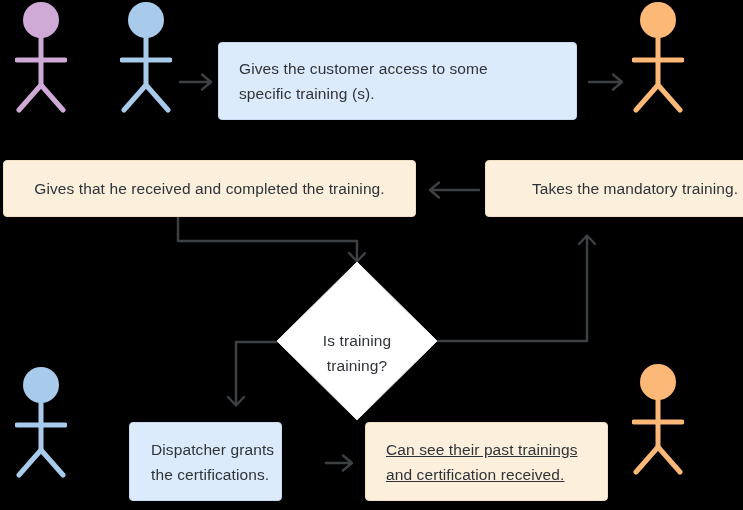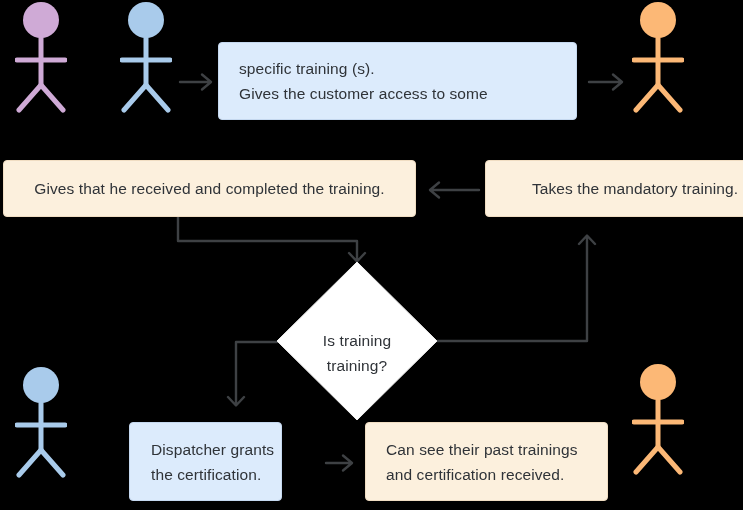--- a/index.html
+++ b/index.html
@@ -68,21 +68,21 @@
   .box-peach {
     background: var(--box-peach-fill, #fcf0dd);
     border-color: var(--box-peach-border, #f0ddc2);
   }
   .align-left   { align-items: flex-start; text-align: left; }
   .align-center { align-items: center; text-align: center; }
   #box-gives   { left: 218px; top: 42px;  width: 359px; height: 78px; padding-left: 20px; }
   #box-signs   { left: 3px;   top: 160px; width: 413px; height: 57px; }
   #box-takes   { left: 485px; top: 160px; width: 300px; height: 57px; }
   #box-grants  { left: 129px; top: 422px; width: 153px; height: 79px; padding-left: 21px; }
-  #box-sees    { left: 365px; top: 422px; width: 243px; height: 79px; padding-left: 20px; }
+  #box-sees    { left: 365px; top: 422px; width: 243px; height: 79px; padding-left: 20px; text-decoration: underline; }
   .decision-label {
     position: absolute;
     left: 277px; top: 328px; width: 160px;
     text-align: center;
     color: var(--text, #2f3338);
     font-size: 15.5px;
     line-height: 25px;
     letter-spacing: 0.1px;
   }
   .decision-label span { display: block; }
@@ -146,35 +146,35 @@
   </svg>
 
   <svg class="actor actor-orange" id="actor-bottom-orange" viewBox="0 0 52 112">
     <circle cx="26" cy="19" r="18"></circle>
     <line x1="26" y1="37" x2="26" y2="84"></line>
     <line x1="2" y1="59" x2="50" y2="59"></line>
     <path d="M4,109 L26,84 L48,109"></path>
   </svg>
 
   <div class="flow-box box-blue align-left" id="box-gives">
+    <span>Gives the customer access to some</span>
     <span>specific training (s).</span>
-    <span>Gives the customer access to some</span>
   </div>
 
   <div class="flow-box box-peach align-center" id="box-signs">
     <span>Gives that he received and completed the training.</span>
   </div>
 
   <div class="flow-box box-peach align-center" id="box-takes">
     <span>Takes the mandatory training.</span>
   </div>
 
   <div class="flow-box box-blue align-left" id="box-grants">
     <span>Dispatcher grants</span>
-    <span>the certification.</span>
+    <span>the certifications.</span>
   </div>
 
   <div class="flow-box box-peach align-left" id="box-sees">
     <span>Can see their past trainings</span>
     <span>and certification received.</span>
   </div>
 
   <div class="decision-label">
     <span>Is training</span>
     <span>training?</span>

